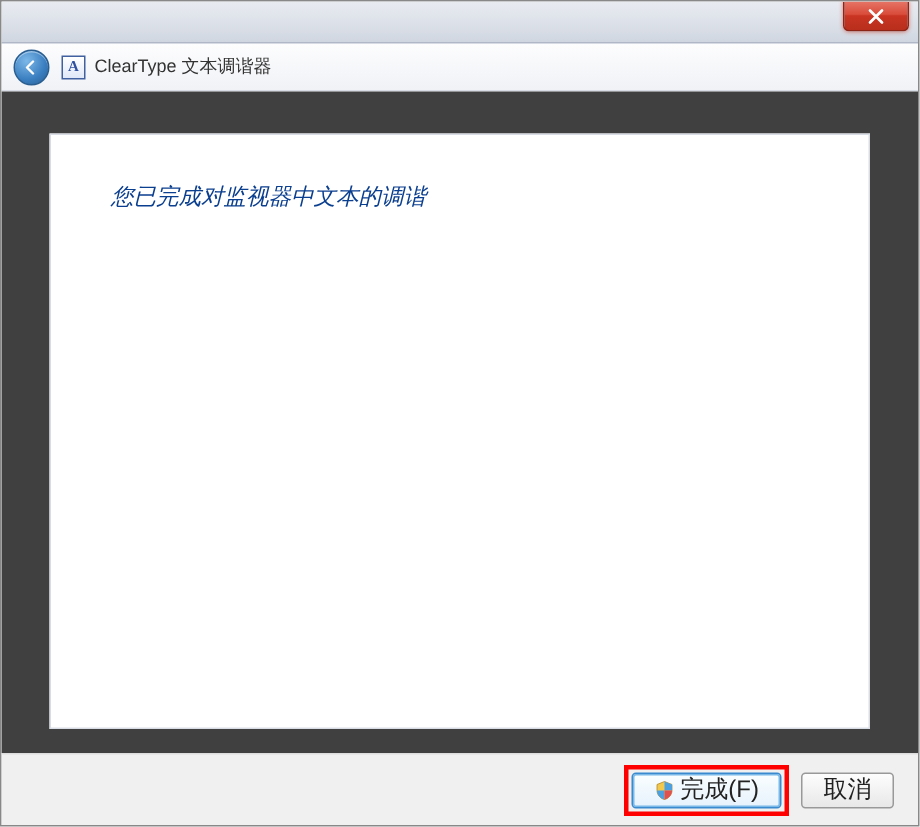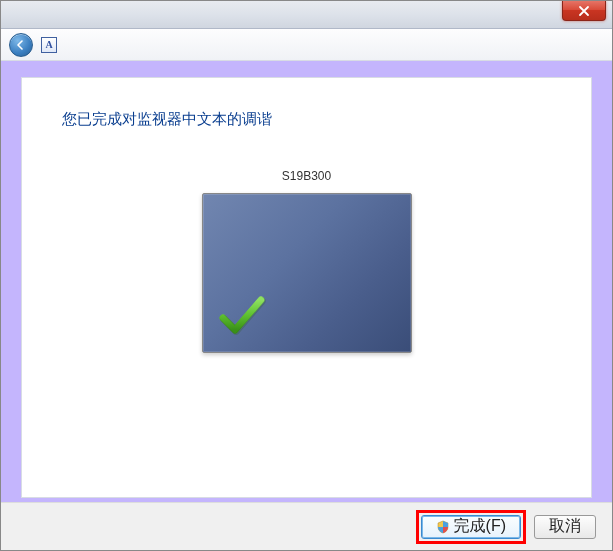--- a/index.html
+++ b/index.html
@@ -80,23 +80,24 @@
       font-size: 10px;
       font-weight: bold;
       color: #3050a0;
       font-family: serif;
     }
     .header-title {
       color: #333;
       font-size: 12px;
     }
     .content {
-      padding: 4px;
+      padding: 16px;
       height: calc(551px - 28px - 32px - 48px - 2px);
-      background: #c4b5fd;
+      background: #404040;
+      font-style: italic;
     }
     .inner-panel {
       margin: 12px 16px 0 16px;
       border: 1px solid #d8dce4;
       height: calc(100% - 12px);
       padding: 32px 40px;
       background: #fff;
     }
     .heading {
       color: #0a3e8f;
@@ -181,42 +182,26 @@
   </div>
 </div>
 
 <div class="header">
   <div class="back-btn">
     <svg class="back-arrow" viewBox="0 0 10 10">
       <path d="M6 1 L2 5 L6 9" stroke="#fff" stroke-width="1.6" fill="none" stroke-linecap="round" stroke-linejoin="round"></path>
     </svg>
   </div>
   <div class="app-icon">A</div>
+  <span class="header-title">ClearType 文本调谐器</span>
 </div>
 
 <div class="content">
   <div class="inner-panel">
     <div class="heading">您已完成对监视器中文本的调谐</div>
-    <div class="monitor-area">
-      <div class="monitor-name">S19B300</div>
-      <div class="monitor">
-        <svg class="checkmark" viewBox="0 0 50 50">
-          <defs>
-            <linearGradient id="cg" x1="0" y1="0" x2="0" y2="1">
-              <stop offset="0%" stop-color="#8ee060"></stop>
-              <stop offset="50%" stop-color="#5ec030"></stop>
-              <stop offset="100%" stop-color="#3a9018"></stop>
-            </linearGradient>
-          </defs>
-          <path d="M6 28 L18 40 L44 10" stroke="url(#cg)" stroke-width="7" fill="none" stroke-linecap="round" stroke-linejoin="round"></path>
-          <path d="M6 28 L18 40 L44 10" stroke="#2a6010" stroke-width="7.5" fill="none" stroke-linecap="round" stroke-linejoin="round" opacity="0.25" transform="translate(1,1)"></path>
-          <path d="M6 28 L18 40 L44 10" stroke="url(#cg)" stroke-width="6" fill="none" stroke-linecap="round" stroke-linejoin="round"></path>
-        </svg>
-      </div>
-    </div>
   </div>
 </div>
 
 <div class="footer">
   <span class="highlight-box">
     <button class="btn btn-finish">
       <svg class="shield-icon" viewBox="0 0 14 14">
         <path d="M7 1 L12 3 V7 C12 10 9.5 12.5 7 13 C4.5 12.5 2 10 2 7 V3 Z" fill="#f2c94c" stroke="#b08020" stroke-width="0.5"></path>
         <path d="M7 1 L12 3 V7 H7 Z" fill="#4aa0e0"></path>
         <path d="M7 7 H2 V7 C2 10 4.5 12.5 7 13 Z" fill="#4aa0e0"></path>

